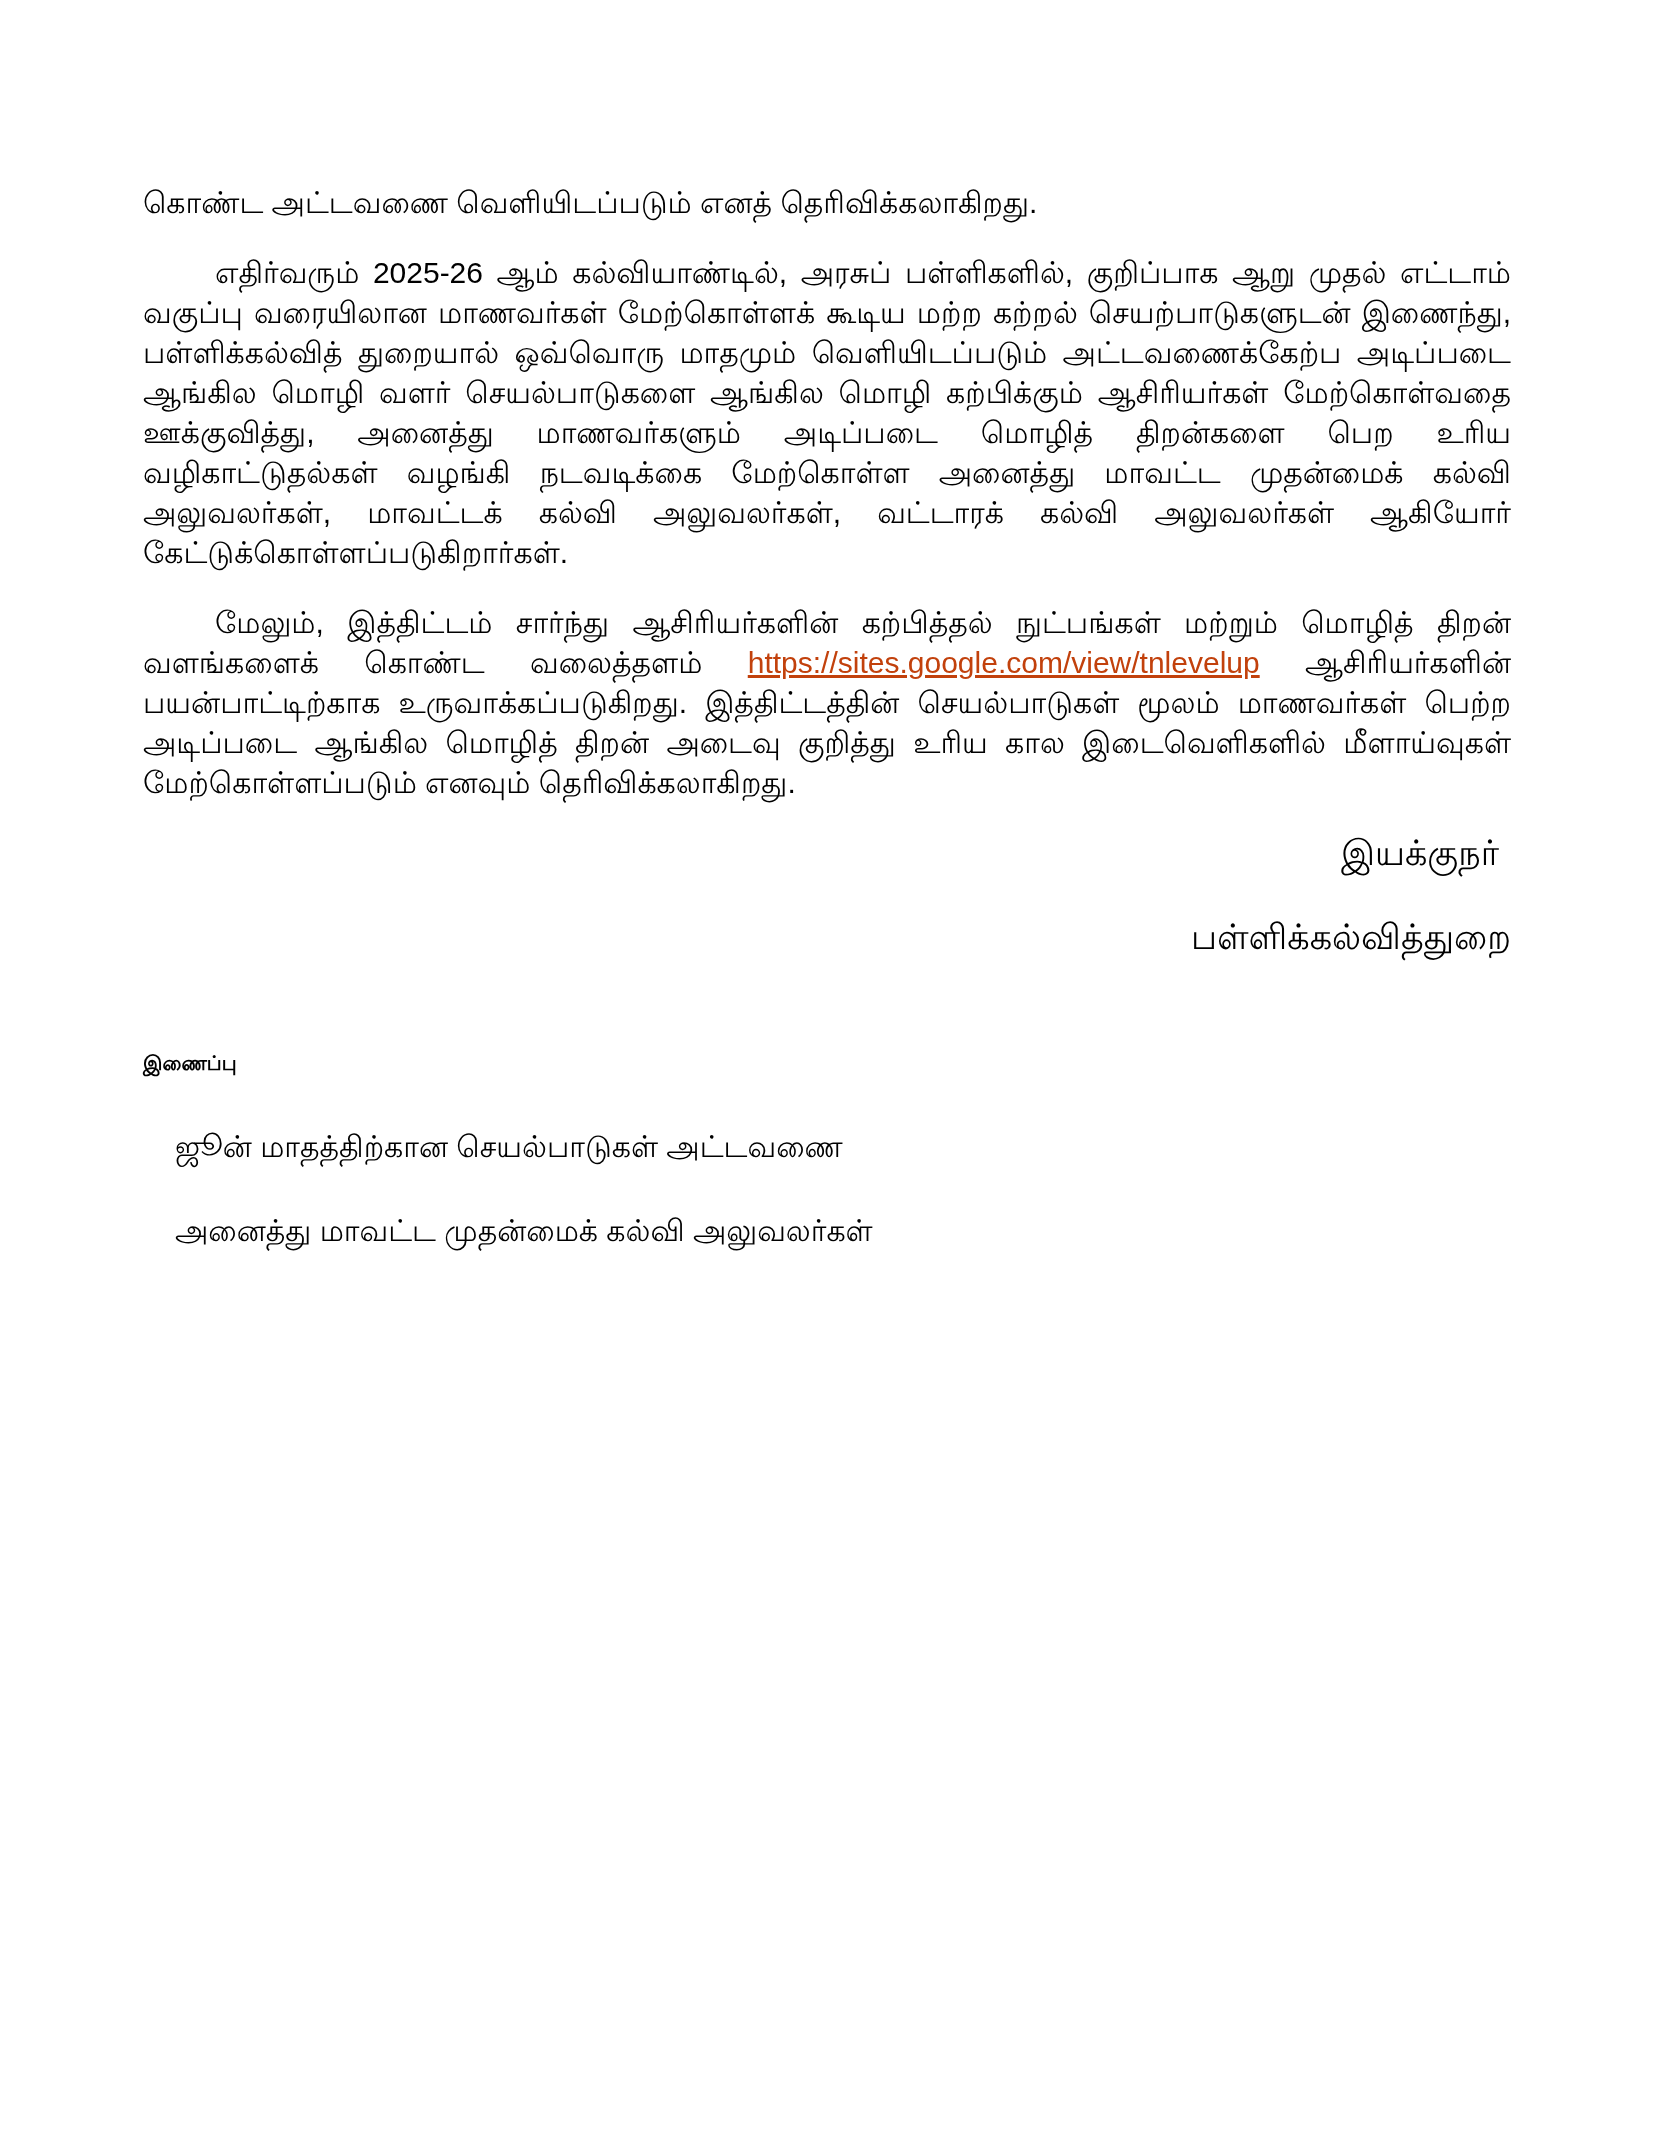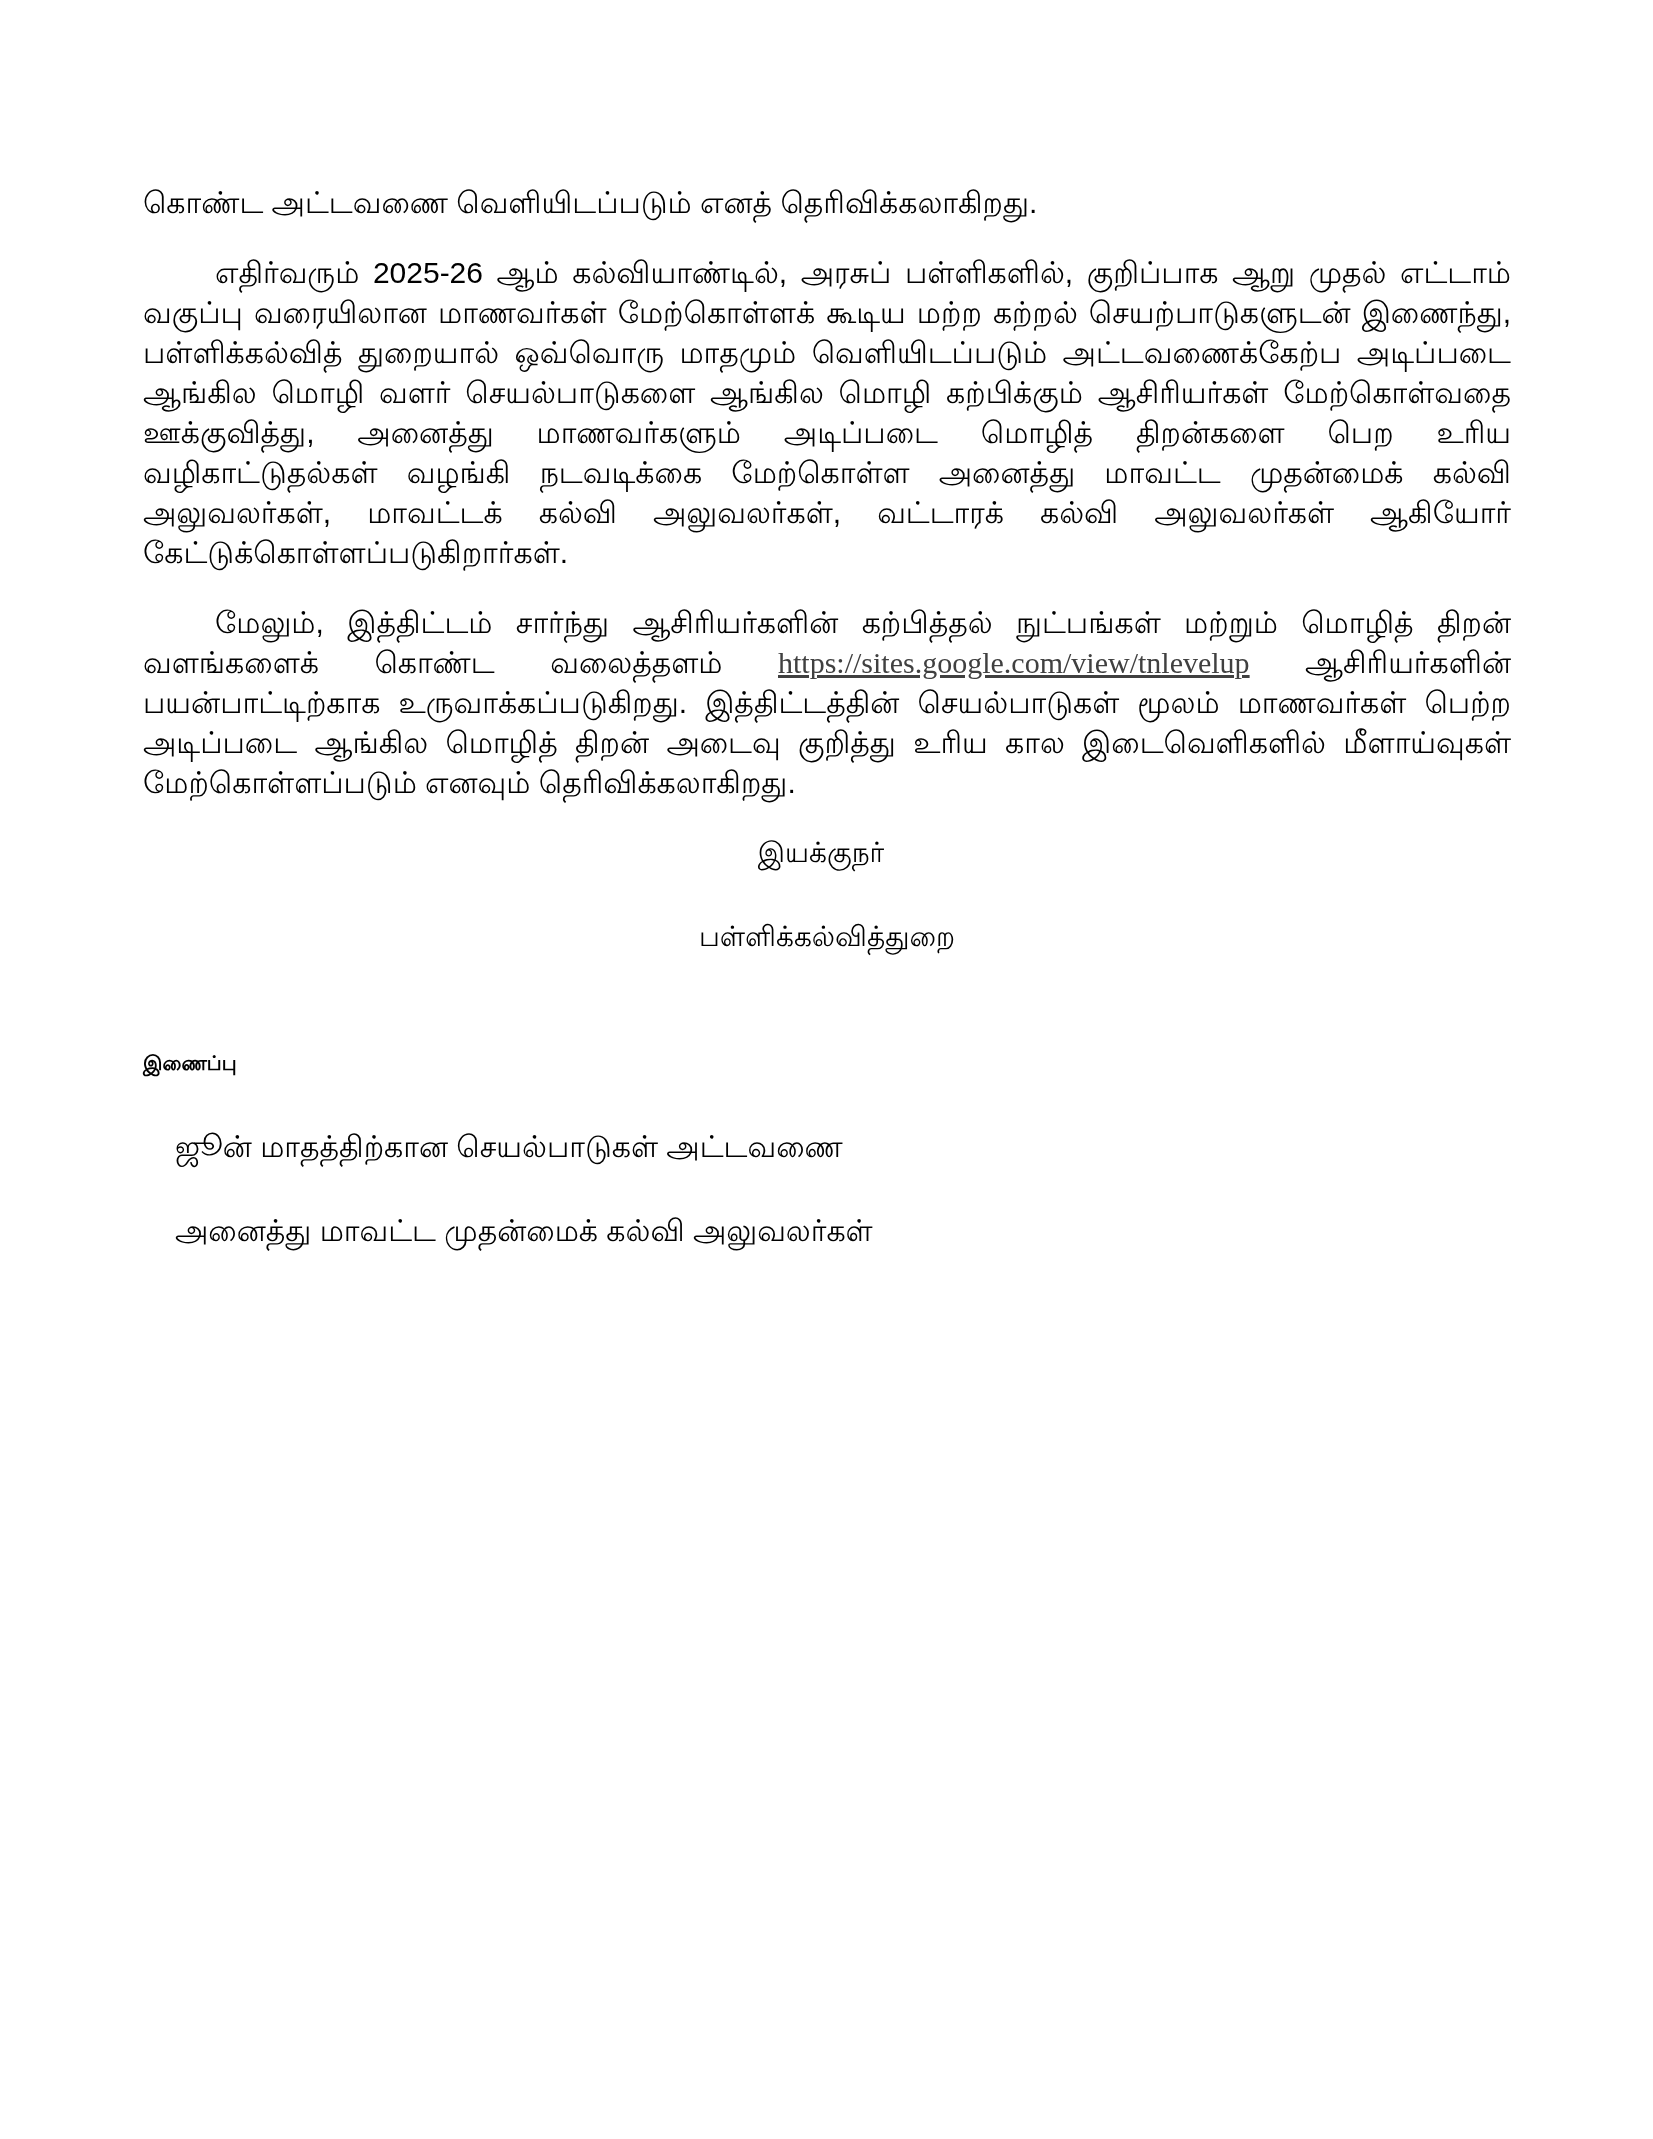--- a/index.html
+++ b/index.html
@@ -28,29 +28,28 @@
   }
   .para.tail {
     text-align: left;
     margin-bottom: 30px;
   }
   .para.indent {
     text-indent: 72px;
     margin-bottom: 30px;
   }
   .link {
-    color: #404040;
+    color: #c2410c;
     text-decoration: underline;
     word-break: break-all;
-    font-family: Liberation Serif, serif;
   }
   .signature {
     margin-top: 22px;
-    text-align: center;
-    font-size: 28px;
+    text-align: right;
+    font-size: 35px;
     line-height: 40px;
   }
   .signature .sig-line1 { padding-right: 12px; }
   .signature .sig-line2 { margin-top: 44px; }
   .section-heading {
     font-size: 20px;
     line-height: 40px;
     font-weight: bold;
     margin-top: 46px;
   }

